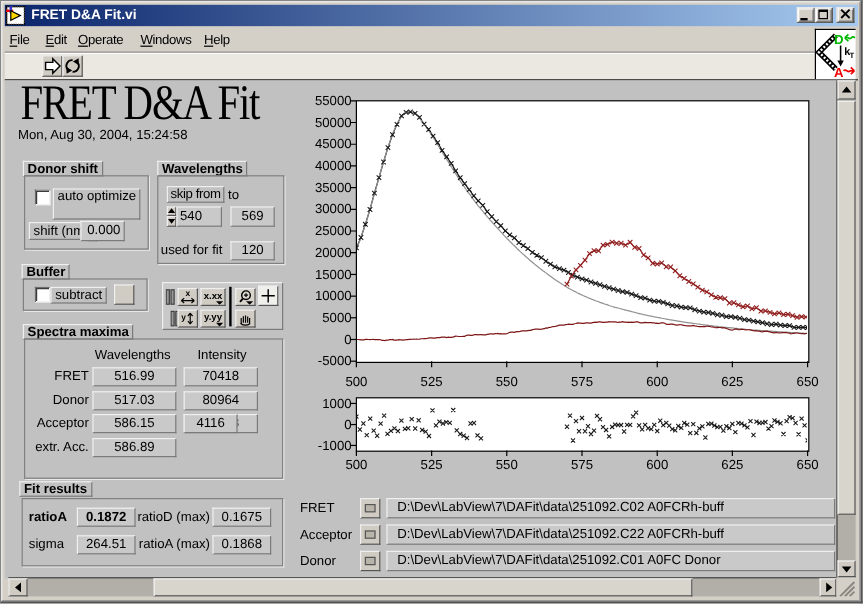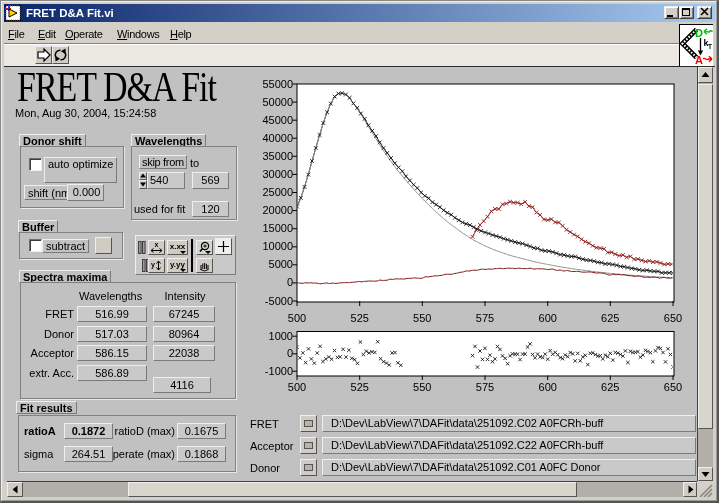--- a/index.html
+++ b/index.html
@@ -180,37 +180,37 @@
 
 <div class="lbl blbl abs" style="left:19px;top:270px;height:13px">Spectra maxima</div>
 <div class="gbox abs" style="left:20px;top:282px;width:216px;height:117px"></div>
 <div class="abs" style="left:79px;top:290px;width:62px;text-align:center">Wavelengths</div>
 <div class="abs" style="left:154px;top:290px;width:62px;text-align:center">Intensity</div>
 <div class="abs" style="left:24px;top:308px;width:50px;text-align:right">FRET</div>
 <div class="abs" style="left:24px;top:328px;width:50px;text-align:right">Donor</div>
 <div class="abs" style="left:24px;top:347px;width:50px;text-align:right">Acceptor</div>
 <div class="abs" style="left:24px;top:367px;width:50px;text-align:right">extr. Acc.</div>
 <div class="cell" style="left:77px;top:306px;width:70px;height:16px">516.99</div>
-<div class="cell" style="left:153px;top:306px;width:62px;height:16px">67245</div>
+<div class="cell" style="left:153px;top:306px;width:62px;height:16px">70418</div>
 <div class="cell" style="left:77px;top:326px;width:70px;height:16px">517.03</div>
 <div class="cell" style="left:153px;top:326px;width:62px;height:16px">80964</div>
 <div class="cell" style="left:77px;top:345px;width:70px;height:16px">586.15</div>
 <div class="cell" style="left:153px;top:345px;width:62px;height:16px">22038</div>
 <div class="cell" style="left:77px;top:365px;width:70px;height:16px">586.89</div>
-<div class="cell" style="left:153px;top:377px;width:58px;height:16px">4116</div>
+<div class="cell" style="left:153px;top:345px;width:45px;height:16px">4116</div>
 
 <div class="lbl blbl abs" style="left:16px;top:401px;height:13px">Fit results</div>
 <div class="gbox abs" style="left:18px;top:415px;width:218px;height:57px"></div>
 <div class="abs blbl" style="left:24px;top:425px;width:37px;text-align:left">ratioA</div>
 <div class="cell blbl" style="left:64px;top:423px;width:49px;height:16px">0.1872</div>
 <div class="abs" style="left:107px;top:425px;width:68px;text-align:right">ratioD (max)</div>
 <div class="cell" style="left:177px;top:423px;width:49px;height:16px">0.1675</div>
 <div class="abs" style="left:24px;top:448px;width:37px;">sigma</div>
 <div class="cell" style="left:64px;top:446px;width:49px;height:16px">264.51</div>
-<div class="abs" style="left:107px;top:448px;width:68px;text-align:right">perate (max)</div>
+<div class="abs" style="left:107px;top:448px;width:68px;text-align:right">ratioA (max)</div>
 <div class="cell" style="left:177px;top:446px;width:49px;height:16px">0.1868</div>
 
 <div class="abs" style="left:250px;top:418px">FRET</div>
 <div class="abs" style="left:250px;top:440px">Acceptor</div>
 <div class="abs" style="left:250px;top:462px">Donor</div>
 <div class="sbtn" style="left:300px;top:415px;width:17px;height:17px">
     <div class="abs" style="left:3px;top:4px;width:9px;height:7px;background:#b8b4aa;border:1px solid #555"></div>
   </div>
 <div class="sbtn" style="left:300px;top:437px;width:17px;height:17px">
     <div class="abs" style="left:3px;top:4px;width:9px;height:7px;background:#b8b4aa;border:1px solid #555"></div>

